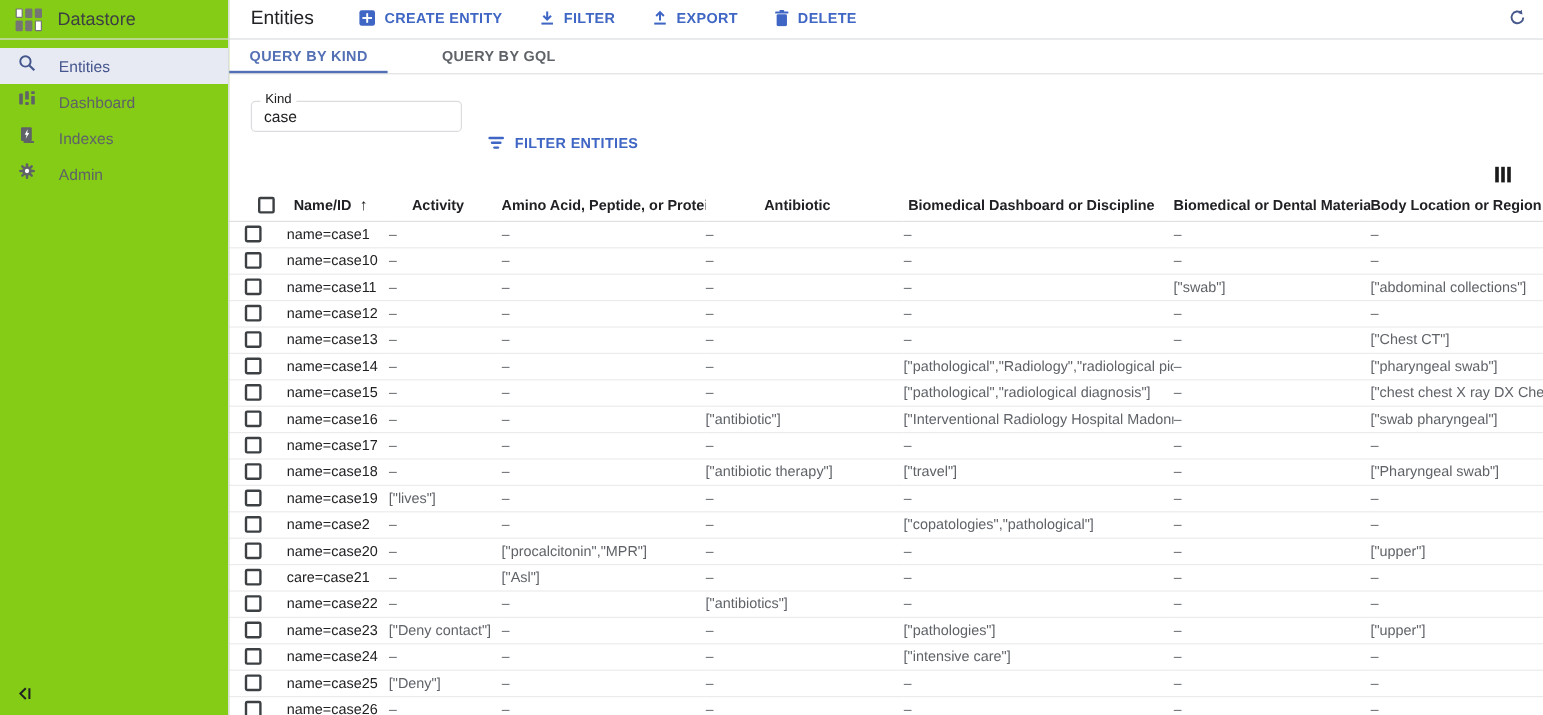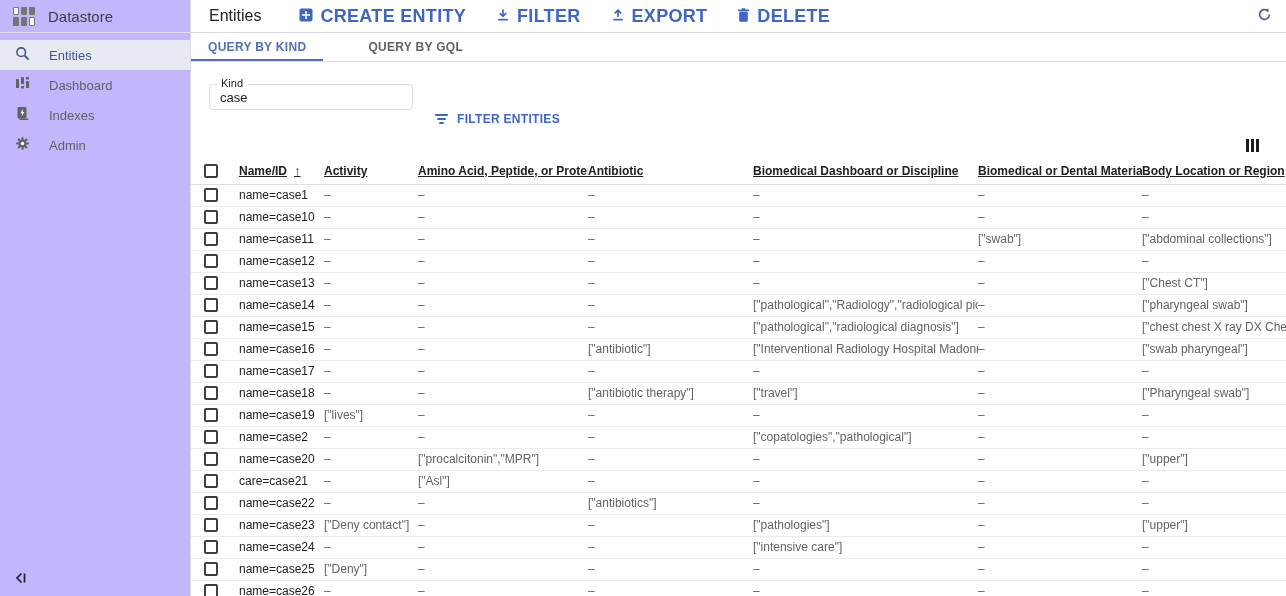--- a/index.html
+++ b/index.html
@@ -1,68 +1,68 @@
 <!DOCTYPE html>
 <html><head>
 <meta charset="utf-8">
 <style>
   * { margin:0; padding:0; box-sizing:border-box; }
   html,body { width:1286px; height:596px; overflow:hidden; background:#fff;
     font-family:"Liberation Sans", sans-serif; }
   .app { display:flex; width:1286px; height:596px; }
 
   
-  .sidebar { width:191px; flex:none; border-right:1px solid #dadce0; position:relative; background:#c4b5fd; }
+  .sidebar { width:191px; flex:none; border-right:1px solid #dadce0; position:relative; background:#84cc16; }
   .sidebar-header { height:33px; border-bottom:1px solid #e0e0e0; display:flex; align-items:center; padding-left:13px; gap:13px; }
   .logo-grid { width:22px; height:19px; display:grid; grid-template-columns:repeat(3,1fr); grid-template-rows:repeat(2,1fr); gap:2px; }
   .logo-grid span { background:#757575; border-radius:1px; }
   .logo-grid span.o { background:#fff; border:1.5px solid #757575; }
   .app-title { font-size:15px; color:#3c4043; }
   .nav { padding-top:7px; }
   .nav-item { height:30px; display:flex; align-items:center; padding-left:15px; gap:19px; cursor:pointer; }
   .nav-item .lbl { font-size:13px; color:#5f6368; }
   .nav-item.active { background:#e8eaf3; }
   .nav-item.active .lbl { color:#44568d; }
   .collapse-btn { position:absolute; left:14px; bottom:11px; width:14px; height:14px; cursor:pointer; }
 
   
   .main { flex:1; min-width:0; display:flex; flex-direction:column; }
 
   .appbar { height:33px; flex:none; border-bottom:1px solid #dadce0; display:flex; align-items:center; padding:0 12px 0 18px; }
   .page-title { font-size:16px; font-weight:400; color:#202124; margin-right:38px; }
   .action-btn { display:flex; align-items:flex-start; gap:7px; border:none; background:none; cursor:pointer;
-    font-family:inherit; font-size:18px; font-weight:700; letter-spacing:.3px; color:#3f66c4; margin-right:30px; }
+    font-family:inherit; font-size:12px; font-weight:700; letter-spacing:.3px; color:#3f66c4; margin-right:30px; }
   .refresh-btn { margin-left:auto; background:none; border:none; cursor:pointer; padding:2px; }
 
   .tabbar { height:29px; flex:none; border-bottom:1px solid #e0e0e0; display:flex;gap:28px; }
   .tab { padding:0 17px; display:flex; align-items:center; cursor:pointer; position:relative;
     font-size:12px; font-weight:700; letter-spacing:.3px; color:#5f6368; }
   .tab.active { color:#5470b4; }
   .tab.active::after { content:""; position:absolute; left:0; right:0; bottom:0; height:2px; background:#5470b4; }
 
   .query-panel { height:70px; flex:none; display:flex; align-items:center; padding-left:18px; }
-  .kind-field { position:relative; width:204px;border-radius:10px; }
+  .kind-field { position:relative; width:176px;border-radius:10px; }
   .kind-field input { width:100%; height:26px; border:1px solid #dadce0; border-radius:4px; padding:0 10px;
     font-size:13px; color:#202124; font-family:inherit; outline:none; }
   .kind-field label { position:absolute; top:-7px; left:8px; background:#fff; padding:0 4px;
     font-size:11px; font-weight:500; color:#202124; }
   .filter-btn { margin-left:22px; display:flex; align-items:center; gap:9px; border:none; background:none; cursor:pointer;
     font-family:inherit; font-size:12px; font-weight:700; letter-spacing:.3px; color:#3f66c4;margin-top:44px; }
   .filter-icon { display:flex; flex-direction:column; align-items:center; gap:2px; }
   .filter-icon span { height:2px; background:#3f66c4; border-radius:1px; }
   .filter-icon span:nth-child(1){ width:13px; } .filter-icon span:nth-child(2){ width:9px; } .filter-icon span:nth-child(3){ width:5px; }
 
   .table-tools { height:26px; flex:none; display:flex; justify-content:flex-end; align-items:center; padding-right:27px; }
   .col-icon { width:13px; height:13px; display:flex; gap:2px; cursor:pointer; }
   .col-icon span { flex:1; background:#1b1b1b; }
 
   .table-wrap { flex:1; overflow:hidden; }
   table { width:100%; border-collapse:collapse; table-layout:fixed; }
-  thead th { height:26px; border-bottom:1px solid #e0e0e0; text-align:left; font-size:12px; font-weight:700;
-    color:#202124; white-space:nowrap; overflow:hidden; padding:0 12px 0 0;text-decoration:underline; }
+  thead th { height:26px; border-bottom:1px solid #e0e0e0; text-align:center; font-size:12px; font-weight:700;
+    color:#202124; white-space:nowrap; overflow:hidden; padding:0 12px 0 0; }
   tbody td { height:22px; border-bottom:1px solid #ebebeb; font-size:12px; color:#5f6368;
     white-space:nowrap; overflow:hidden; padding:0 12px 0 0; line-height:21px; }
   th.cb, td.cb { padding:0 0 0 13px; }
   td.name-cell { color:#202124; }
   .checkbox { display:inline-block; width:14px; height:14px; border:2px solid #3c4043; border-radius:2px;
     background:#fff; vertical-align:middle; cursor:pointer; }
   .sort-arrow { font-weight:700; font-size:13px; color:#202124; margin-left:7px; }
 </style>
 </head>
 <body>

